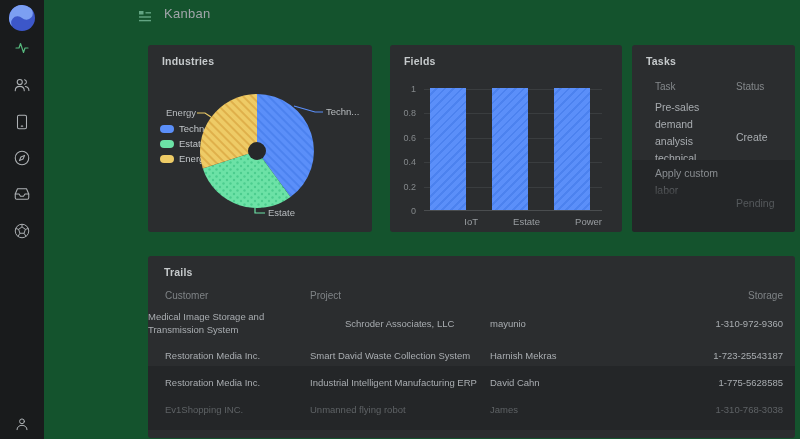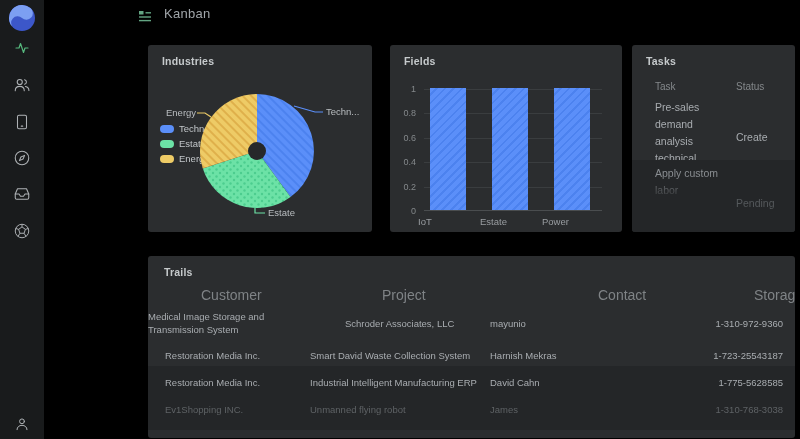--- a/index.html
+++ b/index.html
@@ -1,16 +1,16 @@
 <!DOCTYPE html>
 <html><head>
 <meta charset="utf-8">
 <style>
   html,body{margin:0;padding:0;background:#2e3133;}
-  #screen{position:relative;width:800px;height:439px;background:#000000;overflow:hidden;
+  #screen{position:relative;width:800px;height:439px;background:#14532d;overflow:hidden;
           font-family:"Liberation Sans",sans-serif;-webkit-font-smoothing:antialiased;}
   
   #sidebar{position:absolute;left:0;top:0;width:44px;height:439px;background:#191B1C;}
   .side-item{position:absolute;left:0;width:44px;display:flex;justify-content:center;cursor:pointer;}
   .side-item svg{display:block;}
   
   #menu-toggle{position:absolute;left:137px;top:8px;width:16px;height:16px;cursor:pointer;}
   #page-title{position:absolute;left:164px;top:6px;font-size:13px;color:#A0A5A9;letter-spacing:.3px;}
   
   .card{position:absolute;background:#2B2D2F;border-radius:3px;overflow:hidden;}
@@ -25,38 +25,38 @@
   .legend-item{display:flex;align-items:center;height:15px;max-width:64px;cursor:pointer;}
   .legend-swatch{width:14px;height:8px;border-radius:4px;flex:0 0 14px;margin-right:5px;}
   .legend-label{font-size:9.5px;color:#C2C6C9;white-space:nowrap;overflow:hidden;}
   .pie-callout{position:absolute;font-size:9.5px;color:#B9BDC0;white-space:nowrap;}
   
   #bar-plot{position:absolute;left:34px;top:44px;width:178px;height:122px;}
   .grid-line{position:absolute;left:0;width:100%;height:1px;background:#3A3D3F;}
   .grid-line.axis{background:#4A4D4F;}
   .bar{position:absolute;bottom:1px;width:36px;cursor:pointer;}
   .ytick{position:absolute;left:0;width:26px;text-align:right;font-size:9px;color:#84888B;}
-  .xtick{position:absolute;top:171px;width:60px;text-align:left;font-size:9.5px;color:#9A9EA2;}
+  .xtick{position:absolute;top:171px;width:60px;text-align:right;font-size:9.5px;color:#9A9EA2;}
   
   .tasks-head{position:absolute;top:36px;font-size:10px;color:#84888B;}
   .task-text{position:absolute;left:23px;width:76px;font-size:10.5px;line-height:17px;color:#A8ACB0;}
   .task-status{position:absolute;left:104px;font-size:10.5px;color:#A8ACB0;}
   #task-row2-band{position:absolute;left:0;top:115px;width:100%;height:72px;background:#242628;}
   #task2-text{top:5px;color:#8A8E92;
      -webkit-mask-image:linear-gradient(#fff 30%,rgba(255,255,255,.18) 95%);
      mask-image:linear-gradient(#fff 30%,rgba(255,255,255,.18) 95%);}
   #task2-status{top:37px;color:#55595C;}
   
   .trow{position:absolute;left:0;width:100%;display:flex;align-items:center;box-sizing:border-box;}
   .tc{box-sizing:border-box;padding-right:8px;font-size:9.5px;color:#A9ADB1;line-height:13px;}
   .c1{flex:0 0 162px;padding-left:17px;}
   .c2{flex:0 0 180px;}
   .c3{flex:0 0 120px;}
   .c4{flex:1;text-align:right;padding-right:12px;}
-  #trails-header .tc{font-size:14px;color:#7F8386;margin-left:36px;}
+  #trails-header .tc{font-size:10px;color:#7F8386;}
   #trails-band{position:absolute;left:0;top:110px;width:100%;height:64px;background:#242628;}
   .trow.dim .tc{color:#5E6265;}
   .trow{cursor:pointer;}
 </style>
 </head>
 <body>
 
 <div id="screen">
 
   <div id="sidebar">
@@ -231,21 +231,20 @@
   </div>
 
   <div class="card" id="card-trails">
     <div class="card-title" style="left:16px">Trails</div>
 
     <div id="trails-band"></div>
 
     <div class="trow" id="trails-header" style="top:30px;height:18px">
       <span class="tc c1">Customer</span>
       <span class="tc c2">Project</span>
-      <span class="tc c3">Contact</span>
       <span class="tc c4">Storage</span>
     </div>
 
     <div class="trow" style="top:48px;height:38px">
       <span class="tc c2">Medical Image Storage and Transmission System</span>
       <span class="tc c1">Schroder Associates, LLC</span>
       <span class="tc c3">mayunio</span>
       <span class="tc c4">1-310-972-9360</span>
     </div>
 

